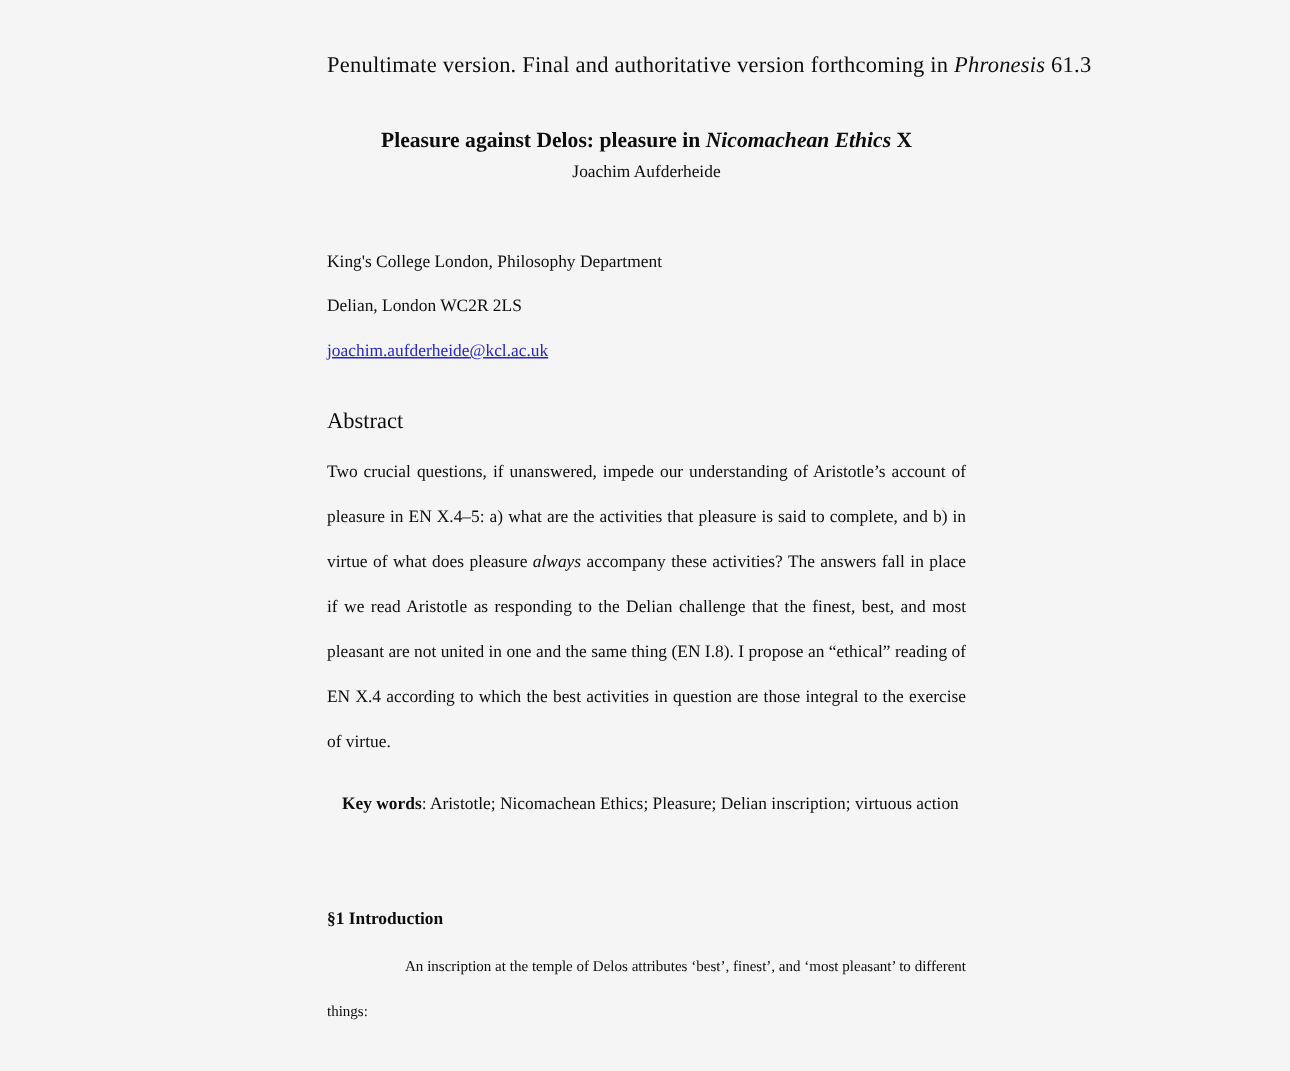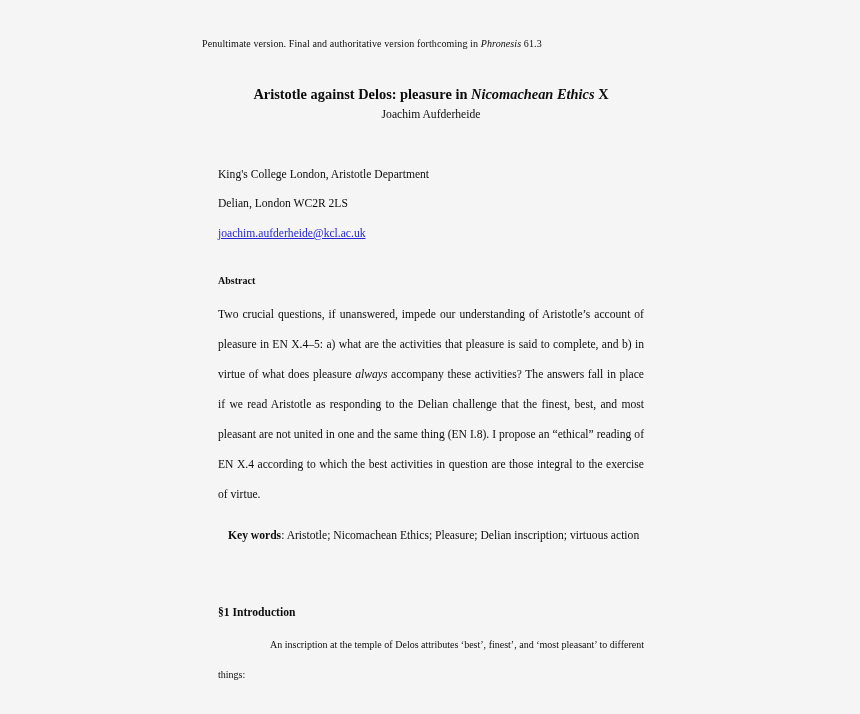--- a/index.html
+++ b/index.html
@@ -18,24 +18,24 @@
   .page {
     position: relative;
     width: 860px;
     height: 714px;
     box-sizing: border-box;
   }
 
   
   .running-head {
     position: absolute;
-    left: 202px;
+    left: 218px;
     top: 38px;
     width: 440px;
-    font-size: 10px;
+    font-size: 15px;
     line-height: 12px;
     letter-spacing: 0.01em;
     white-space: nowrap;
   }
   .running-head .jrnl {
     font-style: italic;
   }
 
   
   .title {
@@ -77,22 +77,22 @@
   }
   .email-link {
     color: #2626cc;
   }
 
   
   .abstract-heading {
     position: absolute;
     left: 218px;
     top: 273px;
-    font-size: 10px;
-    font-weight: bold;
+    font-size: 15px;
+    font-weight: normal;
     line-height: 16px;
   }
   .abstract-body {
     position: absolute;
     left: 218px;
     top: 300px;
     width: 426px;
     font-size: 11.6px;
     line-height: 30px;
     text-align: justify;
@@ -142,27 +142,27 @@
 </head>
 <body>
 
 <div class="page">
 
   <div class="running-head">
     <span>Penultimate version. Final and authoritative version forthcoming in </span><span class="jrnl">Phronesis</span><span> 61.3</span>
   </div>
 
   <h1 class="title">
-    <span>Aristotle against Delos: pleasure in </span><span class="work">Nicomachean Ethics</span><span> X</span>
+    <span>Pleasure against Delos: pleasure in </span><span class="work">Nicomachean Ethics</span><span> X</span>
   </h1>
 
   <div class="author">Joachim Aufderheide</div>
 
   <div class="affiliation">
-    <div>King's College London, Aristotle Department</div>
+    <div>King's College London, Philosophy Department</div>
     <div>Delian, London WC2R 2LS</div>
     <div>
       <a class="email-link" href="#">joachim.aufderheide@kcl.ac.uk</a>
     </div>
   </div>
 
   <div class="abstract-heading">Abstract</div>
 
   <div class="abstract-body">
     <span>Two crucial questions, if unanswered, impede our understanding of Aristotle’s account of pleasure in EN X.4–5: a) what are the activities that pleasure is said to complete, and b) in virtue of what does pleasure </span><em>always</em><span> accompany these activities? The answers fall in place if we read Aristotle as responding to the Delian challenge that the finest, best, and most pleasant are not united in one and the same thing (EN I.8). I propose an “ethical” reading of EN X.4 according to which the best activities in question are those integral to the exercise of virtue.</span>

